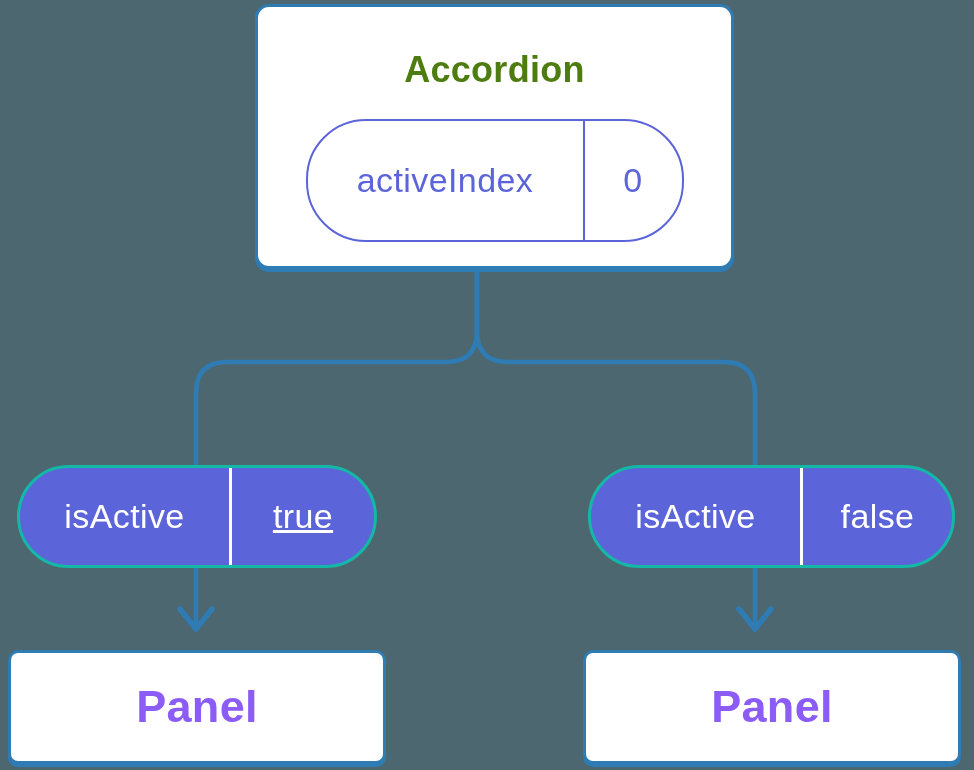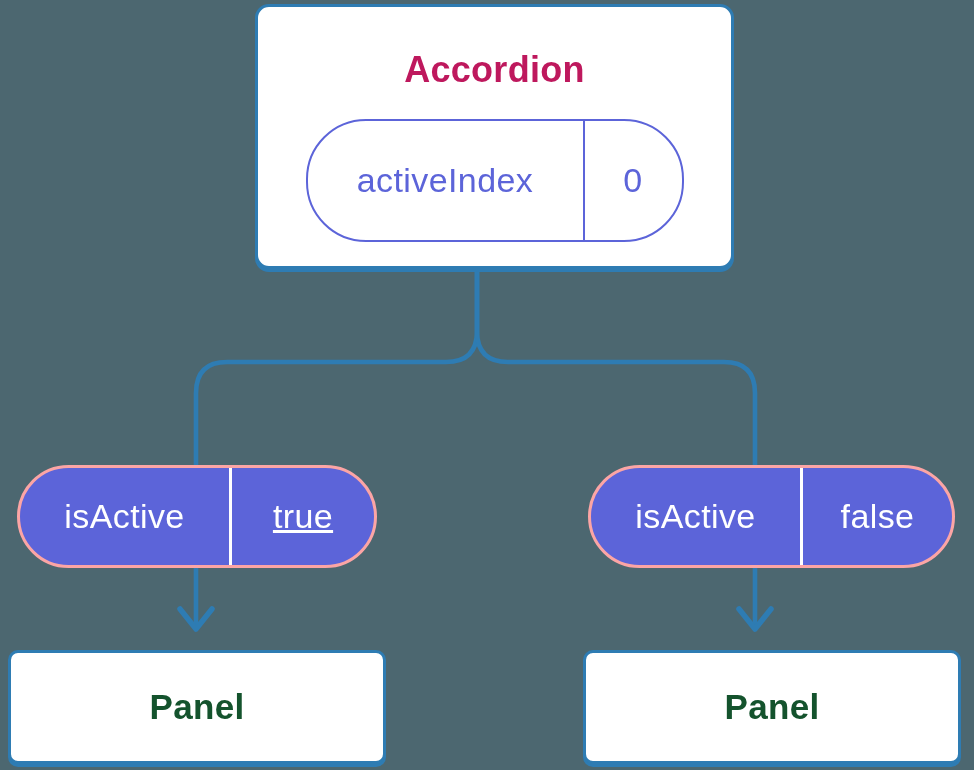--- a/index.html
+++ b/index.html
@@ -43,48 +43,48 @@
     align-items: center;
     justify-content: center;
   }
   .node--panel-left  { left: 8px; }
   .node--panel-right { left: 583px; }
   .node-title {
     margin-top: 42px;
     font-size: 36px;
     font-weight: 600;
     letter-spacing: 0.3px;
-    color: #be185d;
+    color: #4d7c0f;
   }
   .panel-title {
-    font-size: 35px;
+    font-size: 45px;
     font-weight: 600;
     letter-spacing: 0.3px;
-    color: #14532d;
+    color: #8b5cf6;
   }
   .pill {
     box-sizing: border-box;
     display: flex;
     align-items: stretch;
     border-radius: 60px;
     overflow: hidden;
   }
   .pill--outline {
     margin-top: 28px;
     width: 378px;
     height: 123px;
     border: 2.5px solid #5c64d9;
     background: #ffffff;
     color: #5c64d9;
   }
   .pill--solid {
     position: absolute;
     top: 465px;
     height: 103px;
-    border: 3px solid #fca5a5;
+    border: 3px solid #14b8a6;
     background: #5c64d9;
     color: #ffffff;
   }
   .pill--solid-left  { left: 17px;  width: 360px; }
   .pill--solid-right { left: 588px; width: 367px; }
   .pill-name {
     flex: 1 1 auto;
     display: flex;
     align-items: center;
     justify-content: center;

